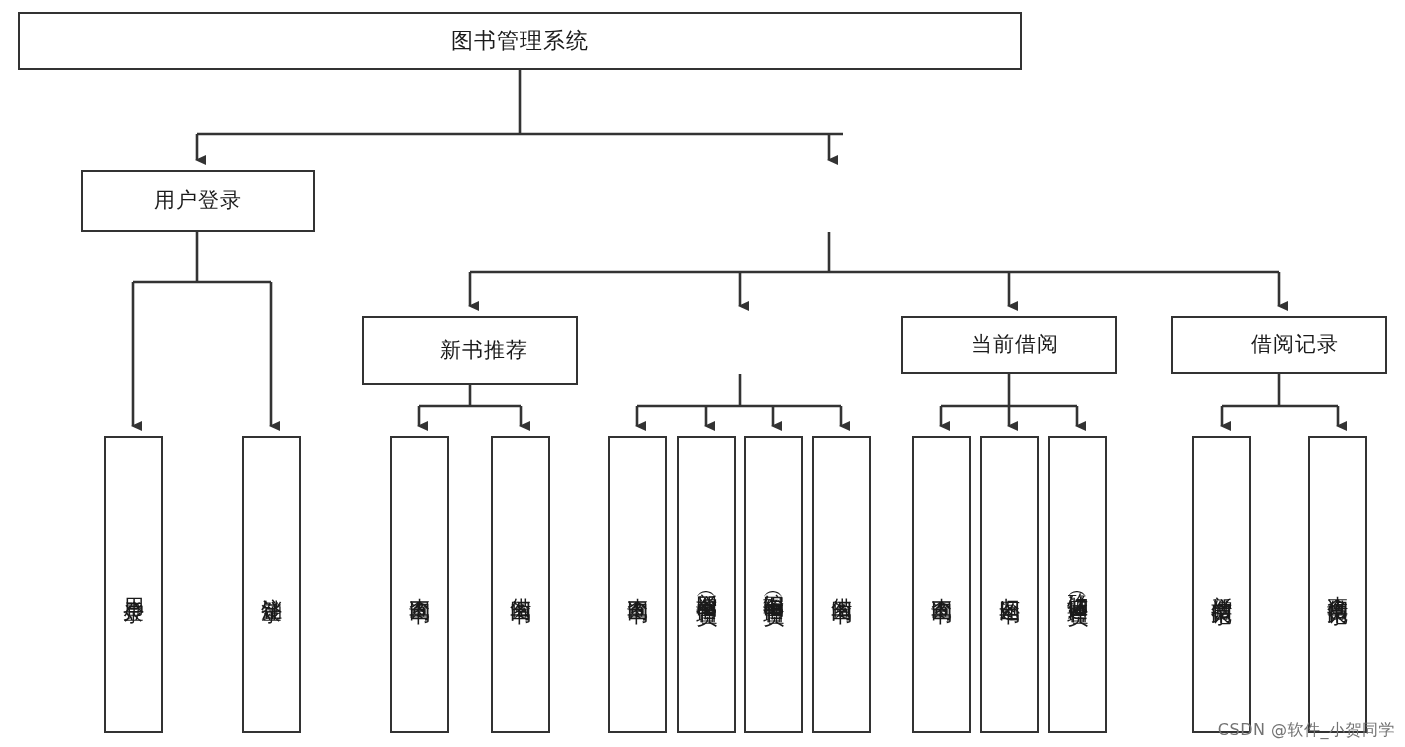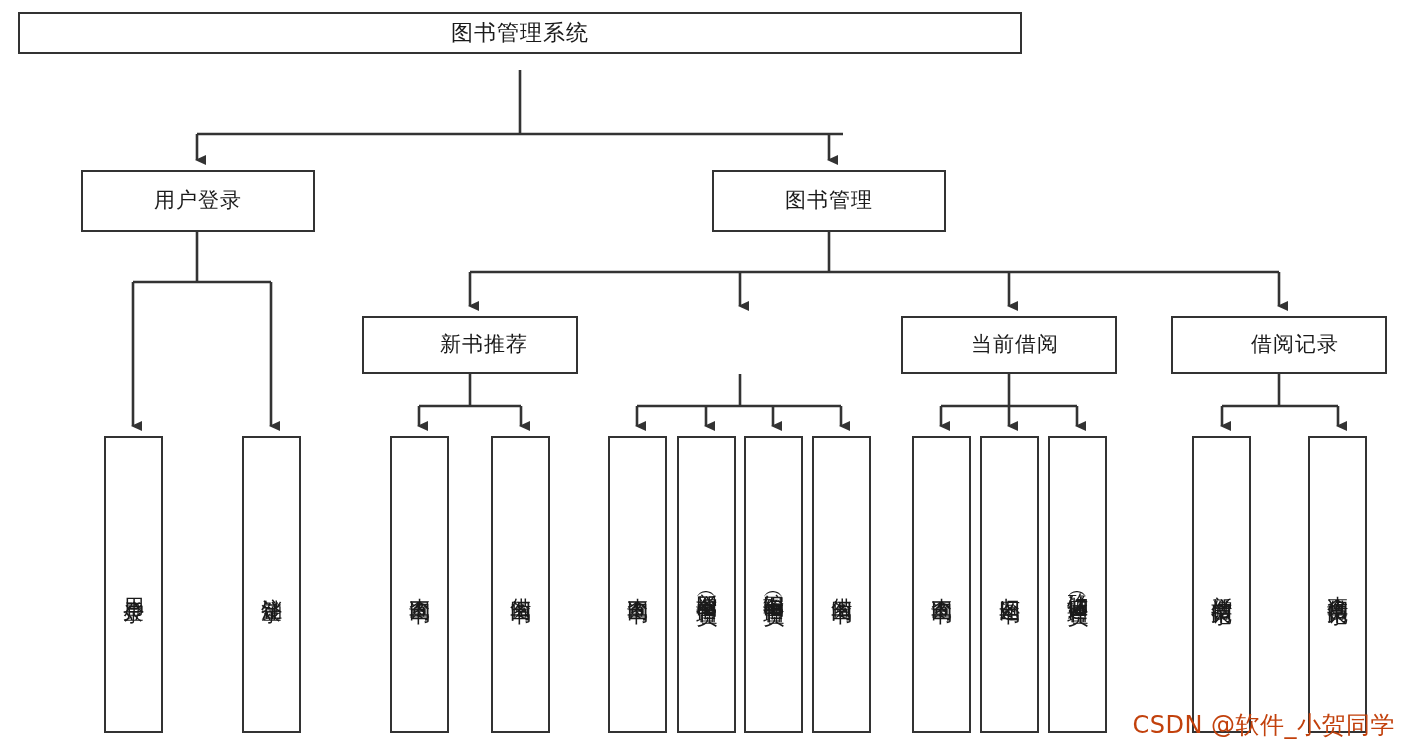--- a/index.html
+++ b/index.html
@@ -64,22 +64,22 @@
     writing-mode: vertical-rl;
     text-orientation: upright;
     display: block;
     white-space: normal;
   }
   
   #watermark {
     position: absolute;
     right: 10px;
     bottom: 6px;
-    font-size: 24px;
-    color: #c2410c;
+    font-size: 16px;
+    color: #737373;
     letter-spacing: 0.5px;
     white-space: nowrap;
     user-select: none;
   }
 </style>
 </head>
 <body>
 
 <div id="diagram-root">
 
@@ -126,33 +126,30 @@
       <path d="M1009,406 L1009,426" marker-end="url(#arrow)"></path>
       <path d="M1077,406 L1077,426" marker-end="url(#arrow)"></path>
 
       <path d="M1279,374 L1279,406"></path>
       <path d="M1222,406 L1338,406"></path>
       <path d="M1222,406 L1222,426" marker-end="url(#arrow)"></path>
       <path d="M1338,406 L1338,426" marker-end="url(#arrow)"></path>
     </g>
   </svg>
 
-  <div class="node horiz root" style="left:18px; top:12px; width:1004px; height:42px;">
+  <div class="node horiz root" style="left:18px; top:12px; width:1004px; height:58px;">
     <span class="label">图书管理系统</span>
   </div>
 
   <div class="node horiz" style="left:81px; top:170px; width:234px; height:62px;">
     <span class="label">用户登录</span>
   </div>
 
-  <div class="node horiz" style="left:712px; top:170px; width:234px; height:62px;">
-    <span class="label">图书管理</span>
-  </div>
-
-  <div class="node horiz" style="left:362px; top:316px; width:216px; height:58px;padding-left:28px;">
+
+  <div class="node horiz" style="left:362px; top:316px; width:216px; height:69px;padding-left:28px;">
     <span class="label">新书推荐</span>
   </div>
 
 
   <div class="node horiz" style="left:901px; top:316px; width:216px; height:58px;padding-left:12px;">
     <span class="label">当前借阅</span>
   </div>
 
   <div class="node horiz" style="left:1171px; top:316px; width:216px; height:58px;padding-left:32px;">
     <span class="label">借阅记录</span>

